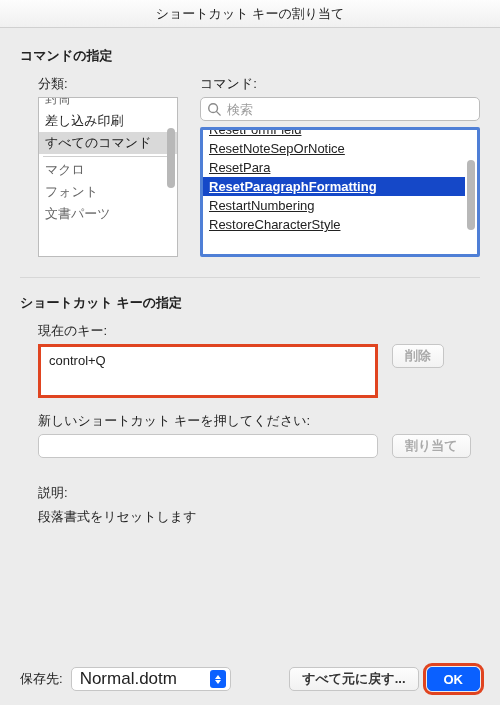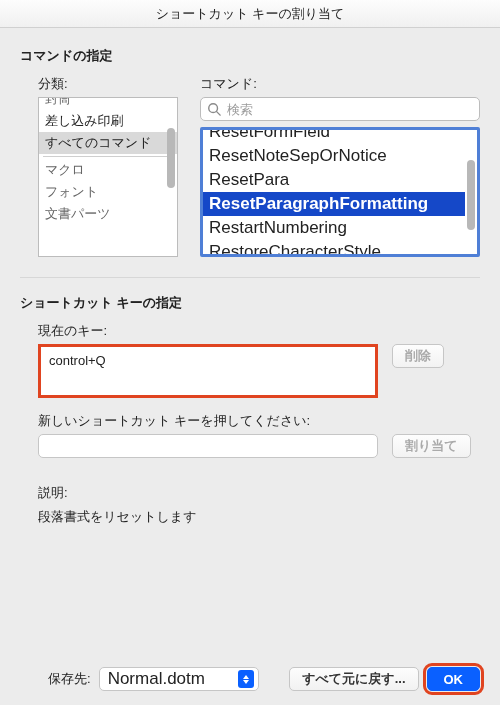--- a/index.html
+++ b/index.html
@@ -97,23 +97,24 @@
     height: 130px;
     position: relative;
     overflow: hidden;
   }
   .cmd-listbox .inner {
     position: absolute;
     left: 0; top: -10px; right: 12px;
   }
   .cmd-listbox .item {
     padding: 2px 6px;
-    font-size: 17px;
+    font-size: 13px;
     cursor: default;
     white-space: nowrap;
+    text-decoration: underline;
   }
   .cmd-listbox .item.sel {
     background: #1548c8;
     color: #fff;
     font-weight: 600;
   }
   .cmd-listbox .scrollbar {
     position: absolute;
     right: 2px;
     width: 8px;
@@ -186,21 +187,20 @@
 
   .desc { margin-left: 18px; margin-top: 26px; }
   .desc .label { margin-bottom: 6px; }
 
   .footer {
     margin-top: auto;
     display: flex;
     align-items: center;
     padding: 10px 0 14px 0;
     gap: 8px;
-    margin-left: 28px;
   }
   .select {
     display: inline-flex;
     align-items: center;
     justify-content: space-between;
     height: 24px;
     background: #fff;
     border: 1px solid #c6c6c6;
     border-radius: 5px;
     padding: 0 4px 0 8px;

